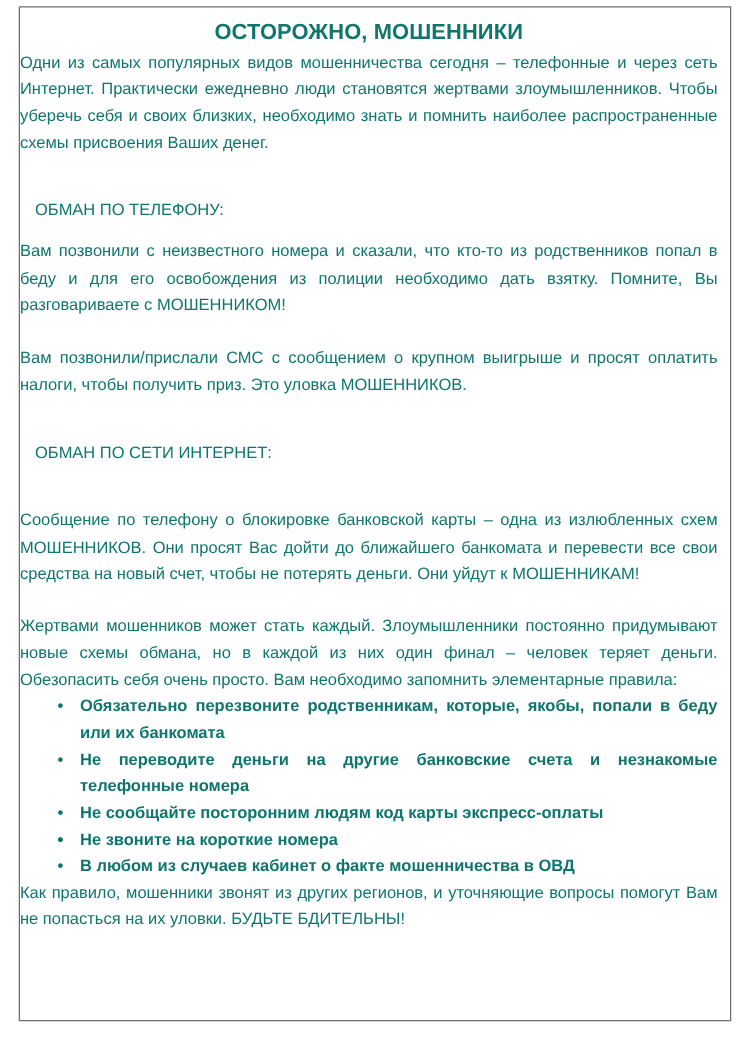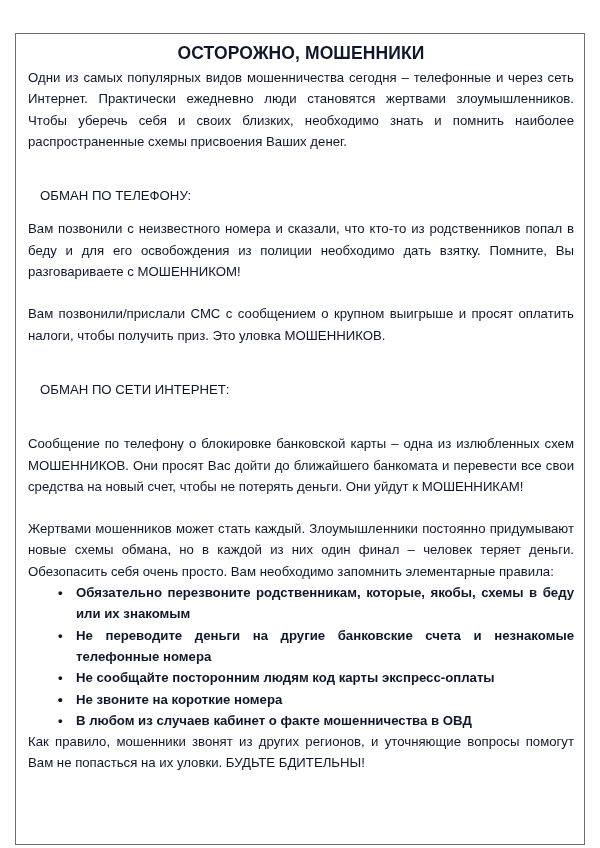--- a/index.html
+++ b/index.html
@@ -1,21 +1,21 @@
 <!DOCTYPE html>
 <html><head>
   <meta charset="utf-8">
   <style>
     html, body { margin: 0; padding: 0; background: #ffffff; }
     body { width: 600px; height: 848px; position: relative; overflow: hidden; }
     .frame {
-      position: absolute; left: 15px; top: 33px; width: 570px; height: 812px;
+      position: absolute; left: 15px; top: 5px; width: 570px; height: 812px;
       border: 1.5px solid #6e6e6e; box-sizing: border-box;
-      padding: 6px 10px 0 12px;
-      font-family: "Liberation Sans", sans-serif; color: #0f172a;
+      padding: 6px 10px 0 0;
+      font-family: "Liberation Sans", sans-serif; color: #0f766e;
       font-size: 13.2px; line-height: 21.3px;
     }
     .title {
       text-align: center; font-weight: bold; font-size: 17.5px; line-height: 26px;
       margin: 0 0 1px 0; letter-spacing: 0.1px;
     }
     p { margin: 0; text-align: justify; }
     .gap { height: 21px; }
     .heading { font-weight: normal; margin: 12px; }
     b { font-weight: normal; }
@@ -40,21 +40,21 @@
   <div class="gap"></div>
   <div class="heading">ОБМАН ПО СЕТИ ИНТЕРНЕТ:</div>
 
   <div class="gap"></div>
   <p><span>Сообщение по телефону о блокировке банковской карты – одна из излюбленных схем </span><b>МОШЕННИКОВ.</b><span> Они просят Вас дойти до ближайшего банкомата и перевести все свои средства на новый счет, чтобы не потерять деньги. Они уйдут к </span><b>МОШЕННИКАМ!</b></p>
 
   <div class="gap"></div>
   <p><span>Жертвами мошенников может стать каждый. Злоумышленники постоянно придумывают </span><b>новые схемы обмана</b><span>, но в каждой из них один финал – человек теряет деньги. Обезопасить себя очень просто. Вам необходимо запомнить элементарные правила:</span></p>
 
   <ul>
-    <li><span class="bullet">•</span><span>Обязательно перезвоните родственникам, которые, якобы, схемы в беду или их знакомым</span></li>
+    <li><span class="bullet">•</span><span>Обязательно перезвоните родственникам, которые, якобы, попали в беду или их банкомата</span></li>
     <li><span class="bullet">•</span><span>Не переводите деньги на другие банковские счета и незнакомые телефонные номера</span></li>
     <li><span class="bullet">•</span><span>Не сообщайте посторонним людям код карты экспресс-оплаты</span></li>
     <li><span class="bullet">•</span></li>
     <li><span class="bullet">•</span><span>Не звоните на короткие номера</span></li>
     <li><span class="bullet">•</span><span>В любом из случаев кабинет о факте мошенничества в ОВД</span></li>
   </ul>
 
   <p><span>Как правило, мошенники звонят из других регионов, и уточняющие вопросы помогут Вам не попасться на их уловки. </span><b>БУДЬТЕ БДИТЕЛЬНЫ!</b></p>
 
 </div>

